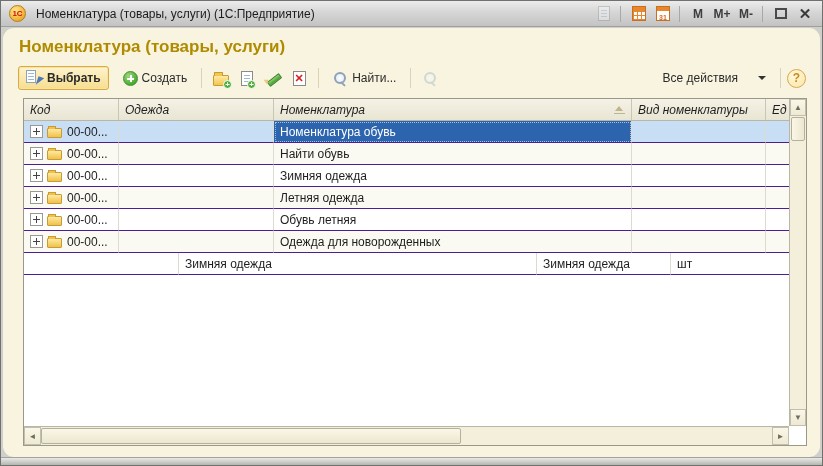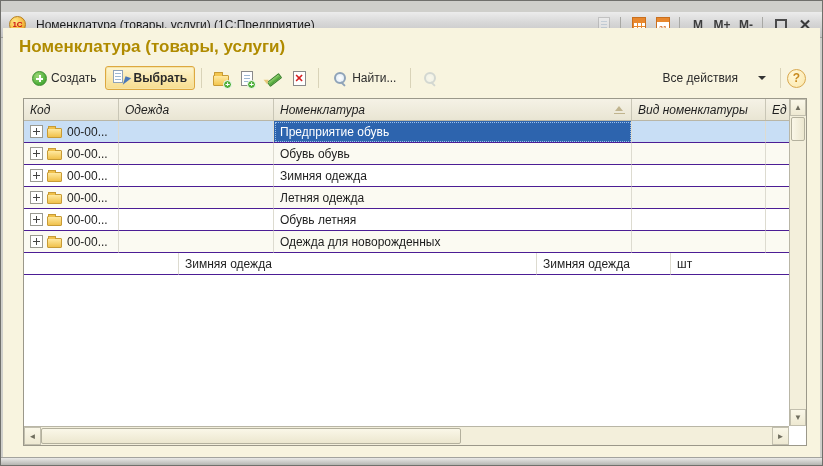--- a/index.html
+++ b/index.html
@@ -5,21 +5,21 @@
   * { margin:0; padding:0; box-sizing:border-box; }
   html,body { width:823px; height:466px; overflow:hidden;
     font-family:"Liberation Sans", sans-serif; background:#9a9a9a; }
 
   .window { position:relative; width:823px; height:466px;
     border:1px solid #70706c; background:#cfcfcb; }
 
   
   .titlebar { position:relative; height:26px;
     background:linear-gradient(#ececec,#d6d6d6 45%,#c3c3c3);
-    border-bottom:1px solid #9f9f9c; display:flex; align-items:center; padding:0 6px;margin-top:11px; }
+    border-bottom:1px solid #9f9f9c; display:flex; align-items:center; padding:0 6px; }
   .app-logo { width:17px; height:17px; border-radius:50%;
     background:radial-gradient(circle at 35% 30%, #ffe98a, #f4b63d 60%, #d98f1d);
     border:1px solid #b57e1a; color:#cc1111; font-size:8px; font-weight:bold;
     display:flex; align-items:center; justify-content:center; margin:0 10px 0 2px; }
   .titlebar-text { font-size:12px; color:#1c1c1c; flex:0 1 auto; white-space:nowrap; }
   .titlebar-spacer { flex:1; }
   .tb-btn { height:20px; min-width:22px; display:flex; align-items:center; justify-content:center;
     font-size:12px; font-weight:bold; color:#3d3d3d; margin-left:2px; cursor:default; }
   .tb-sep { width:1px; height:16px; background:#a8a8a4; margin:0 5px; }
   .tb-icon { width:18px; height:16px; position:relative; }
@@ -31,21 +31,21 @@
     repeating-linear-gradient(90deg,#e8882e 0 1px,transparent 1px 4px),
     repeating-linear-gradient(0deg,#e8882e 0 1px,transparent 1px 4px); }
   .cal-icon { width:14px; height:15px; margin:auto; border:1px solid #c96f1e; background:#fff;
     font-size:7px; font-weight:bold; color:#d4691f; text-align:center; line-height:14px; }
   .cal-icon .cal-top { display:block; height:4px; background:#e8882e; }
   .win-max { width:12px; height:11px; border:2px solid #4a4a4a; }
   .win-close { font-size:15px; font-weight:bold; color:#3a3a3a; line-height:1; }
 
   
   .body { position:absolute; top:27px; left:2px; right:2px; bottom:8px;
-    background:#f8f4df; overflow:hidden; }
+    background:#f8f4df; overflow:hidden;border-radius:11px; }
 
   .page-title { margin:9px 0 6px 16px; font-size:17px; font-weight:bold; color:#b08b00; }
 
   
   .toolbar { display:flex; align-items:center; height:30px; padding:0 14px 0 15px; }
   .tbar-sep { width:1px; height:20px; background:#d9d3b8; margin:0 6px; }
   .btn { display:flex; align-items:center; gap:4px; height:24px; padding:0 7px;
     border:1px solid transparent; border-radius:3px; font-size:12px; color:#2b2b2b; cursor:default; }
   .btn-primary { background:linear-gradient(#fdf4cf,#f7dd8e);
     border:1px solid #dea83f; box-shadow:0 0 0 1px #f4e4a6 inset; font-weight:bold; }
@@ -185,32 +185,32 @@
         <span class="win-max"></span>
       </div>
     <div class="tb-btn win-close">✕</div>
   </div>
 
   <div class="body">
 
     <div class="page-title">Номенклатура (товары, услуги)</div>
 
     <div class="toolbar">
-      <div class="btn" style="margin-left:6px;">
-        <span class="g-plus-circle"></span>
-        <span>Создать</span>
-      </div>
       <div class="btn btn-primary">
         <span class="g-select">
           <span class="sel-doc">
               <i></i>
             </span>
             <span class="sel-arrow"></span>
         </span>
         <span>Выбрать</span>
+      </div>
+      <div class="btn" style="margin-left:6px;">
+        <span class="g-plus-circle"></span>
+        <span>Создать</span>
       </div>
       <div class="tbar-sep"></div>
       <div class="btn icon-btn">
         <span class="g-folder">
             <span class="badge-plus">+</span>
           </span>
       </div>
       <div class="btn icon-btn">
         <span class="g-doc">
             <span class="doc-lines"></span>
@@ -254,32 +254,32 @@
           <div class="hdr-cell c-unit">Ед</div>
         </div>
         <div>
             <div class="row selected">
               <div class="cell c-code">
                 <span class="expander"></span>
                 <span class="row-folder"></span>
                 <span>00-00...</span>
               </div>
               <div class="cell c-article"></div>
-              <div class="cell c-name name-selected">Предприятие обувь</div>
+              <div class="cell c-name name-selected">Номенклатура обувь</div>
               <div class="cell c-type"></div>
               <div class="cell c-unit"></div>
             </div>
             <div class="row alt">
               <div class="cell c-code">
                 <span class="expander"></span>
                 <span class="row-folder"></span>
                 <span>00-00...</span>
               </div>
               <div class="cell c-article"></div>
-              <div class="cell c-name">Обувь обувь</div>
+              <div class="cell c-name">Найти обувь</div>
               <div class="cell c-type"></div>
               <div class="cell c-unit"></div>
             </div>
             <div class="row">
               <div class="cell c-code">
                 <span class="expander"></span>
                 <span class="row-folder"></span>
                 <span>00-00...</span>
               </div>
               <div class="cell c-article"></div>

